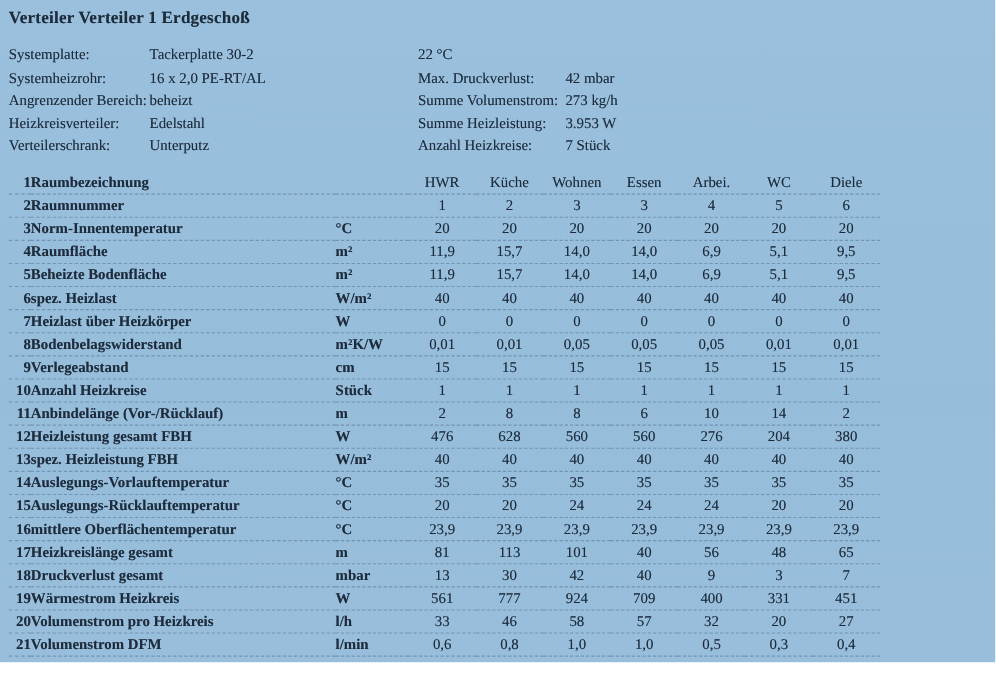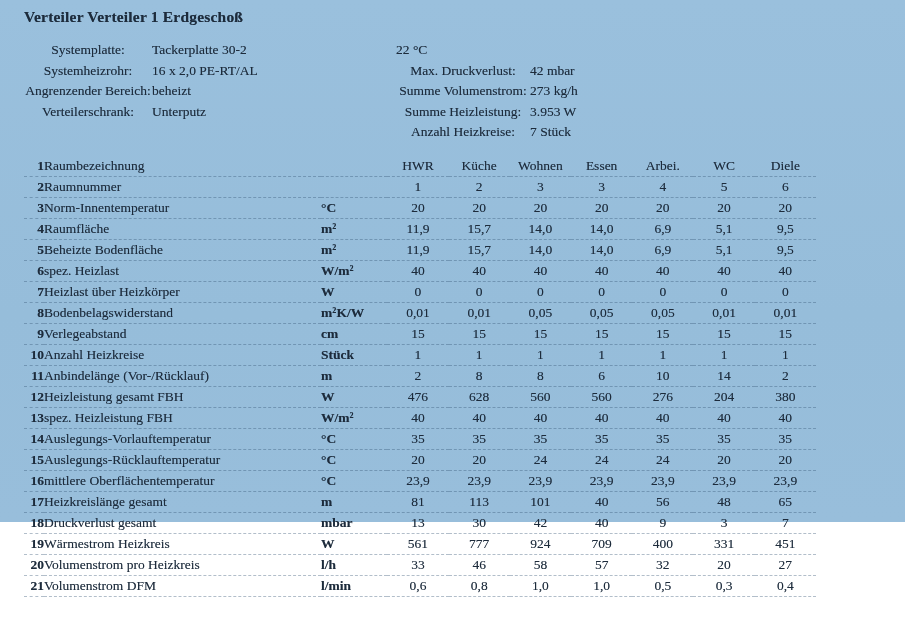--- a/index.html
+++ b/index.html
@@ -5,40 +5,40 @@
   html, body {
     margin: 0; padding: 0;
   }
   body {
     width: 905px; height: 626px;
     overflow: hidden;
     font-family: "Liberation Serif", "DejaVu Serif", serif;
   }
   .page {
     position: relative;
-    width: 905px; height: 522px;
+    width: 905px; height: 602px;
     background: linear-gradient(180deg, #9ac0dd 0%, #96bdda 60%, #98bedb 100%);
     color: #1d2b3b;
     box-sizing: border-box;
-    padding: 8px 0 0 24px;
+    padding: 8px 0 0 8px;
   }
   .title {
     font-size: 15.5px;
     font-weight: bold;
     margin: 0;
     letter-spacing: 0.2px;
     text-shadow: 0 0 0.5px rgba(20,40,60,0.55);
   }
   .info-grid {
     margin-top: 14px;
     display: flex;
     align-items: flex-start;
   }
   .info-block { font-size: 13.5px; }
-  .info-block .info-row { display: flex; line-height: 20.5px; text-align: center; }
+  .info-block .info-row { display: flex; line-height: 20.5px; }
   .info-block.left  { width: 370px; }
   .info-block.left  .info-label { width: 128px; flex: 0 0 128px; }
   .info-block.right { margin-left: 2px; }
   .info-block.right .info-label { width: 134px; flex: 0 0 134px; }
   .info-value { white-space: nowrap; }
 
   table.data-table {
     margin-top: 13px;
     border-collapse: collapse;
     table-layout: fixed;
@@ -49,21 +49,21 @@
     height: 20px;
     padding: 0;
     vertical-align: middle;
     white-space: nowrap;
     overflow: visible;
   }
   table.data-table tr {
     border-bottom: 1px dashed rgba(52, 84, 116, 0.38);
   }
   td.c-num   { width: 20px; text-align: right; font-weight: bold; }
-  td.c-label { width: 276px; padding-left: 14px; font-weight: normal; }
+  td.c-label { width: 276px; padding-left: 14px; font-weight: bold; }
   td.c-unit  { width: 66px; padding-left: 2px; font-weight: bold; }
   td.c-val   { width: 61px; text-align: center; }
   .soft { text-shadow: 0 0 0.5px rgba(20,40,60,0.45); }
 </style>
 </head>
 <body>
 
 <div class="page soft">
   <h1 class="title">Verteiler Verteiler 1 Erdgeschoß</h1>
 
@@ -73,20 +73,24 @@
           <span class="info-label">Systemplatte:</span>
           <span class="info-value">Tackerplatte 30-2</span>
         </div>
         <div class="info-row">
           <span class="info-label">Systemheizrohr:</span>
           <span class="info-value">16 x 2,0 PE-RT/AL</span>
         </div>
         <div class="info-row">
           <span class="info-label">Angrenzender Bereich:</span>
           <span class="info-value">beheizt</span>
+        </div>
+        <div class="info-row">
+          <span class="info-label">Heizkreisverteiler:</span>
+          <span class="info-value">Edelstahl</span>
         </div>
         <div class="info-row">
           <span class="info-label">Verteilerschrank:</span>
           <span class="info-value">Unterputz</span>
         </div>
       </div>
     <div class="info-block right" id="info-right">
         <div class="info-row">
           <span class="info-value">22 °C</span>
         </div>

